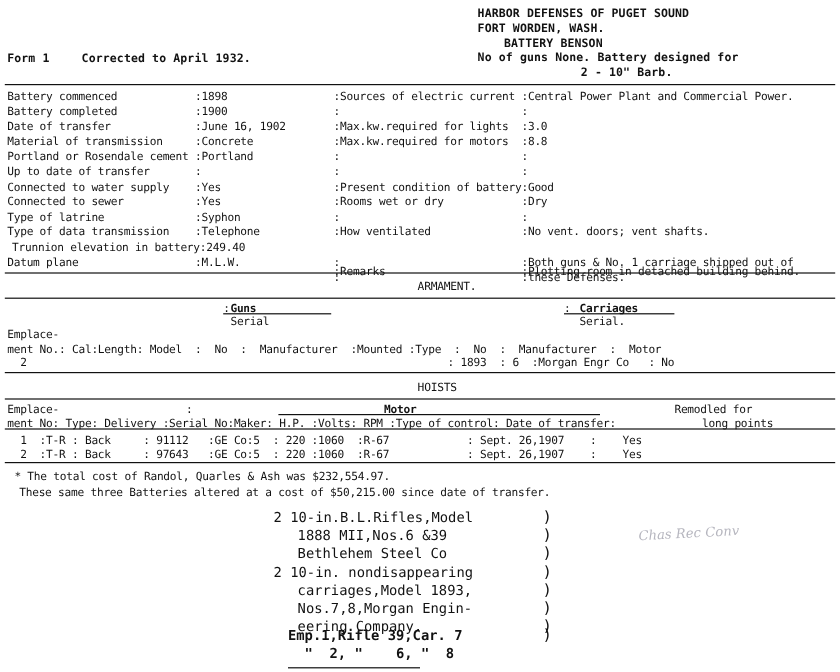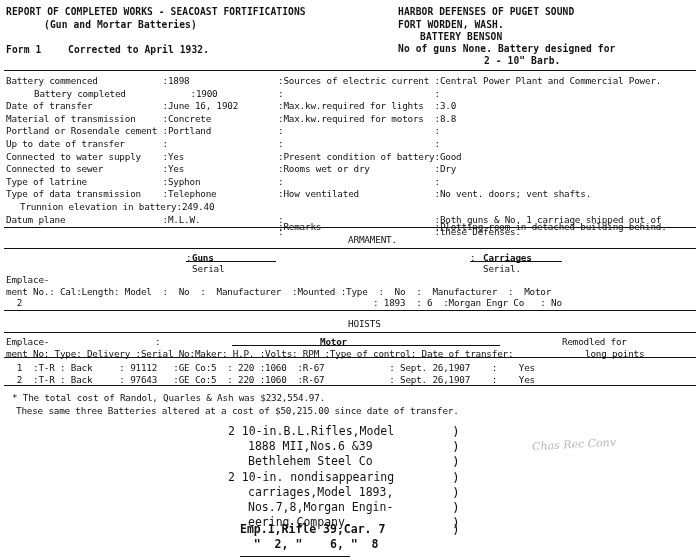--- a/index.html
+++ b/index.html
@@ -38,45 +38,43 @@
     line-height:15px;
     white-space:pre;
     color:#111;
   }
 </style>
 </head>
 <body>
 
 <div class="page">
 
-  <div class="t hdr" style="left:6px;top:6px;">REPORT OF COMPLETED WORKS - SEACOAST FORTIFICATIONS</div>
-  <div class="t hdr" style="left:44px;top:19px;">(Gun and Mortar Batteries)</div>
   <div class="t hdr" style="left:6px;top:44px;">Form 1</div>
   <div class="t hdr" style="left:68px;top:44px;">Corrected to April 1932.</div>
 
   <div class="t hdr" style="left:398px;top:6px;">HARBOR DEFENSES OF PUGET SOUND</div>
   <div class="t hdr" style="left:398px;top:19px;">FORT WORDEN, WASH.</div>
   <div class="t hdr" style="left:420px;top:31px;">BATTERY BENSON</div>
   <div class="t hdr" style="left:398px;top:43px;">No of guns None. Battery designed for</div>
   <div class="t hdr" style="left:484px;top:55px;">2 - 10" Barb.</div>
 
   <div class="rule" style="left:4px;top:70px;width:692px;"></div>
 
   <div id="info-left">
       <div class="t" style="left: 6px; top: 75px;">Battery commenced            :1898</div>
-      <div class="t" style="left: 6px; top: 87.6px; margin-left: 28px;">Battery completed            :1900</div>
+      <div class="t" style="left: 6px; top: 87.6px;">Battery completed            :1900</div>
       <div class="t" style="left: 6px; top: 100.2px;">Date of transfer             :June 16, 1902</div>
       <div class="t" style="left: 6px; top: 112.8px;">Material of transmission     :Concrete</div>
       <div class="t" style="left: 6px; top: 125.4px;">Portland or Rosendale cement :Portland</div>
       <div class="t" style="left: 6px; top: 138px;">Up to date of transfer       :</div>
       <div class="t" style="left: 6px; top: 150.6px;">Connected to water supply    :Yes</div>
       <div class="t" style="left: 6px; top: 163.2px;">Connected to sewer           :Yes</div>
       <div class="t" style="left: 6px; top: 175.8px;">Type of latrine              :Syphon</div>
       <div class="t" style="left: 6px; top: 188.4px;">Type of data transmission    :Telephone</div>
-      <div class="t" style="left: 20px; top: 201px;">Trunnion elevation in battery:249.40</div>
+      <div class="t" style="left: 10px; top: 201px;">Trunnion elevation in battery:249.40</div>
       <div class="t" style="left: 6px; top: 213.6px;">Datum plane                  :M.L.W.</div>
     </div>
 
   <div id="info-right">
       <div class="t" style="left: 278px; top: 75px;">:Sources of electric current :Central Power Plant and Commercial Power.</div>
       <div class="t" style="left: 278px; top: 87.6px;">:                            :</div>
       <div class="t" style="left: 278px; top: 100.2px;">:Max.kw.required for lights  :3.0</div>
       <div class="t" style="left: 278px; top: 112.8px;">:Max.kw.required for motors  :8.8</div>
       <div class="t" style="left: 278px; top: 125.4px;">:                            :</div>
       <div class="t" style="left: 278px; top: 138px;">:                            :</div>

